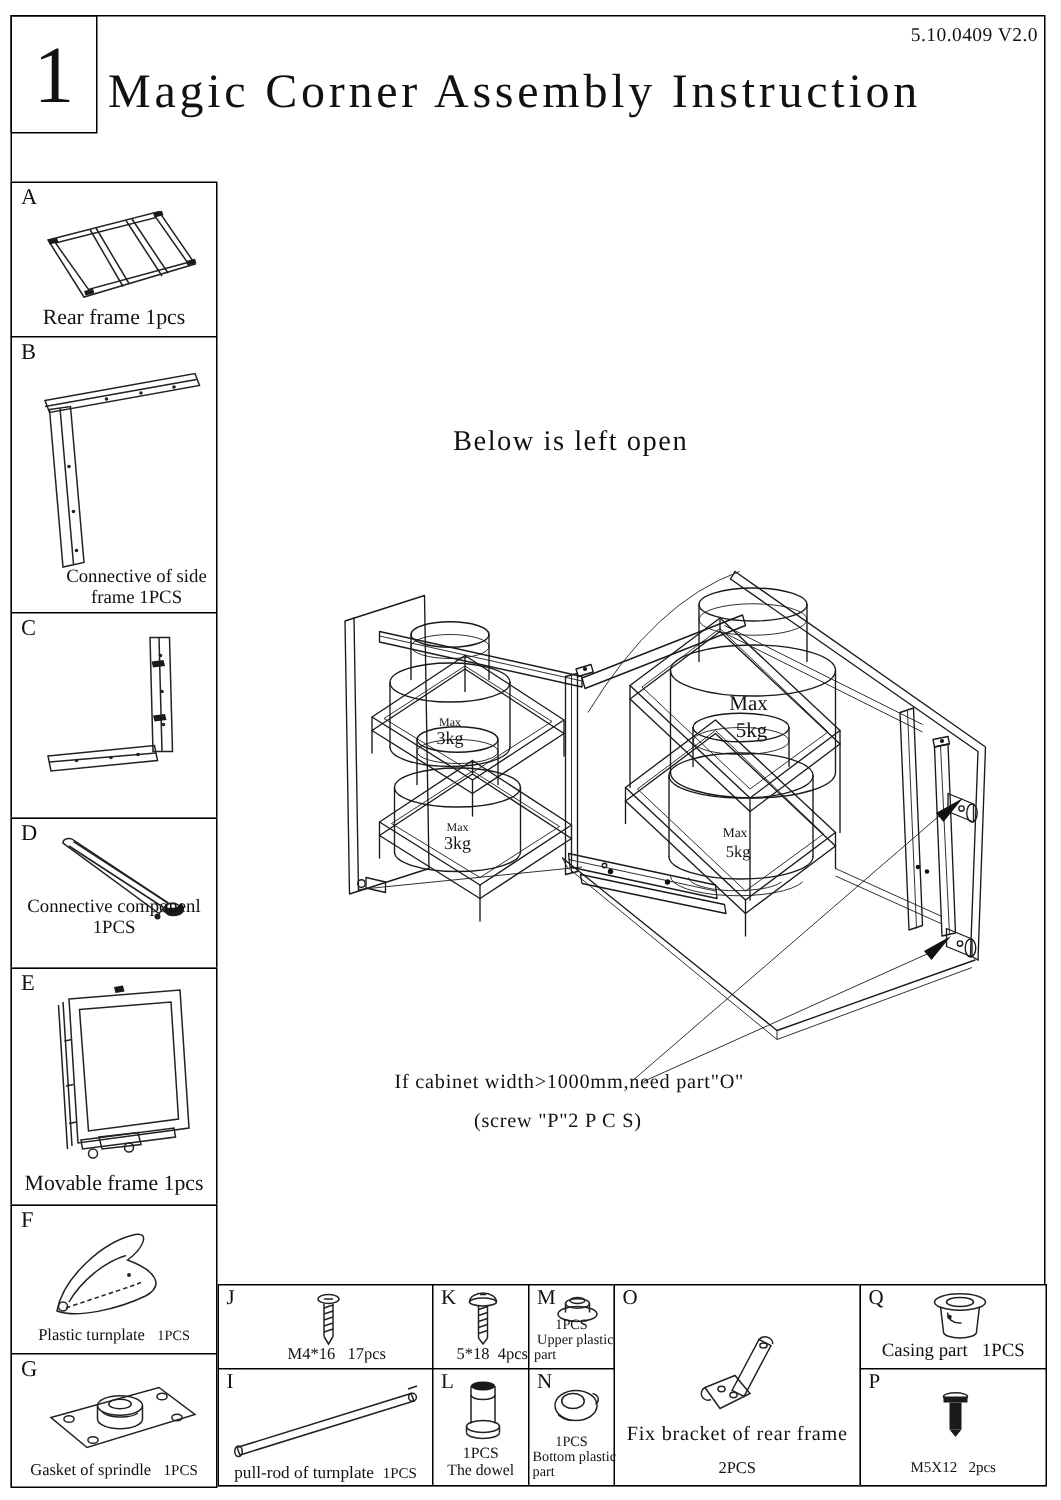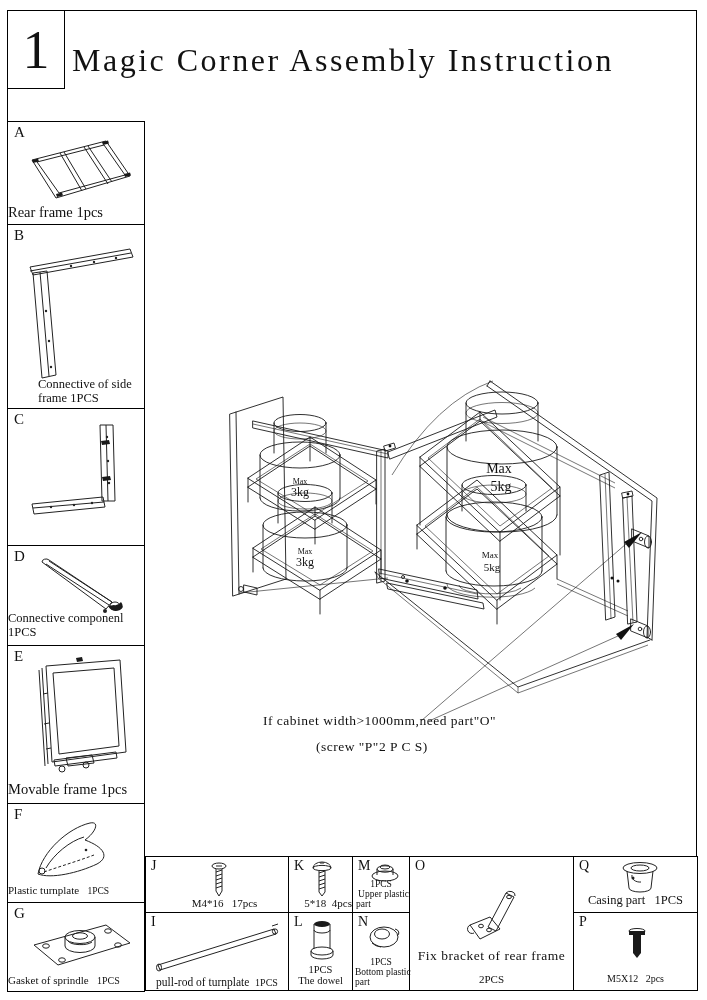--- a/index.html
+++ b/index.html
@@ -8,21 +8,21 @@
   .abs{position:absolute;}
   .page-border{left:7px;top:10px;width:690px;height:981px;border:1px solid #000;box-sizing:border-box;}
   
   .sheet-box{left:7px;top:10px;width:58px;height:79px;border:1px solid #000;box-sizing:border-box;
              display:flex;align-items:center;justify-content:center;font-size:54px;}
   .doc-title{left:72px;top:42px;font-size:32px;letter-spacing:2.5px;white-space:nowrap;}
   .doc-version{left:440px;top:15px;width:252px;text-align:right;font-size:13px;letter-spacing:.3px;}
   
   .pbox{border:1px solid #000;box-sizing:border-box;background:#fff;}
   .plet{position:absolute;left:6px;top:2px;font-size:15px;}
-  .pcap{position:absolute;left:0;right:0;text-align:left;line-height:1.12;}
+  .pcap{position:absolute;left:0;right:0;text-align:center;line-height:1.12;}
   .cap14{font-size:14.5px;}
   .cap12{font-size:12.5px;}
   .qty-sm{font-size:9.5px;}
   .sk{position:absolute;}
   .sk path,.sk ellipse,.sk circle,.sk line,.sk polyline{fill:none;stroke:#222;stroke-width:1;}
   .sk .fill{fill:#1a1a1a;stroke:none;}
   .sk .dot{fill:#222;stroke:none;}
   
   .cell{border:1px solid #000;box-sizing:border-box;background:#fff;}
   .clet{position:absolute;left:5px;top:1px;font-size:14px;}
@@ -37,20 +37,21 @@
 </head>
 <body>
 
 <div class="page">
   <div class="abs page-border"></div>
 
   <div class="abs sheet-box">
     <span>1</span>
   </div>
   <div class="abs doc-title">Magic Corner Assembly Instruction</div>
+  <div class="abs doc-version">5.10.0409 V2.0</div>
 
   <div class="abs pbox" style="left:7px;top:121px;width:138px;height:104px;">
     <span class="plet">A</span>
     <svg class="sk" style="left:8px;top:14px;" width="124" height="68">
       <path d="M16,24 L90,5 L114,40 L40,62 Z"></path>
       <path d="M21,26 L88,9 L109,39 L43,57 Z"></path>
       <path d="M44,17 L66,55"></path>
         <path d="M48,16 L70,53"></path>
       <path d="M68,11 L92,48"></path>
         <path d="M72,10 L96,46"></path>
@@ -103,21 +104,21 @@
   <div class="abs pbox" style="left:7px;top:545px;width:138px;height:101px;">
     <span class="plet">D</span>
     <svg class="sk" style="left:8px;top:8px;" width="124" height="64">
       <path d="M26,8 a4,3 0 0 1 7,-2 L96,48 L90,55 Z"></path>
       <path d="M30,10 L93,51"></path>
         <path d="M33,7 L96,48"></path>
       <ellipse cx="99" cy="52" rx="5" ry="4"></ellipse>
       <path class="fill" d="M92,52 q4,7 12,4 q5,-3 1,-8 q-3,4 -7,3 z"></path>
       <circle class="dot" cx="89" cy="57" r="2"></circle>
     </svg>
-    <div class="pcap cap12" style="bottom:6px;">
+    <div class="pcap cap12" style="bottom:20px;">
       <div>Connective componenl</div>
       <div>1PCS</div>
     </div>
   </div>
 
   <div class="abs pbox" style="left:7px;top:645px;width:138px;height:159px;">
     <span class="plet">E</span>
     <svg class="sk" style="left:8px;top:8px;" width="124" height="128">
       <path d="M30,12 L104,6 L110,98 L36,108 Z"></path>
       <path d="M37,19 L98,14 L103,92 L43,100 Z"></path>
@@ -299,20 +300,21 @@
       <path class="fill" d="M7,4 h16 v4 h-16 z"></path>
       <path class="fill" d="M11,8 h8 v18 h-8 z"></path>
       <path class="fill" d="M11,26 L15,31 L19,26 Z"></path>
     </svg>
     <div class="ccap" style="bottom:6px;font-size:10px;">
       <span>M5X12</span>&nbsp;&nbsp;
       <span>2pcs</span>
     </div>
   </div>
 
+  <div class="abs note-open" style="left:302px;top:284px;">Below is left open</div>
   <div class="abs note" style="left:263px;top:713px;">If cabinet width&gt;1000mm,need part"O"</div>
   <div class="abs note" style="left:316px;top:739px;">(screw "P"2 P C S)</div>
 
   <svg class="abs diagram" style="left:145px;top:335px;" width="557" height="445" viewBox="0 0 557 445">
 
     <g>
       <path class="d-line" d="M85,79 L138,62 L141,244 L88,261 Z"></path>
       <path class="d-line" d="M91,77 L94,259"></path>
       <circle class="d-line" cx="96" cy="254" r="2.5"></circle>
       <path class="d-line" d="M99,250 l13,3 l0,7 l-13,-3 z"></path>

